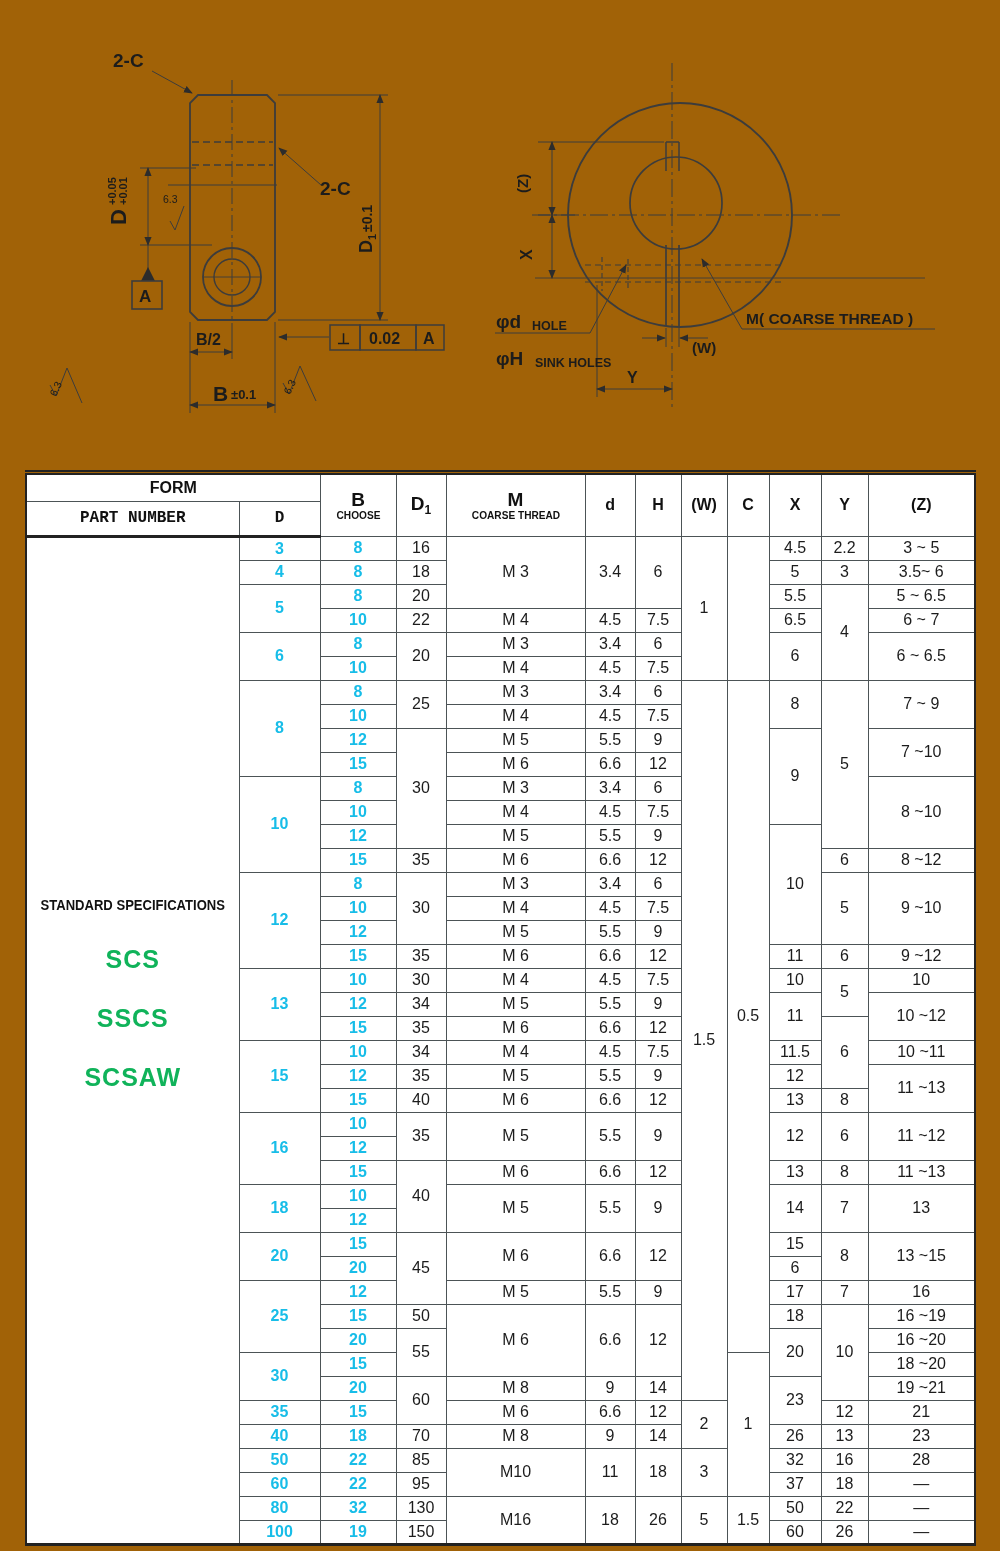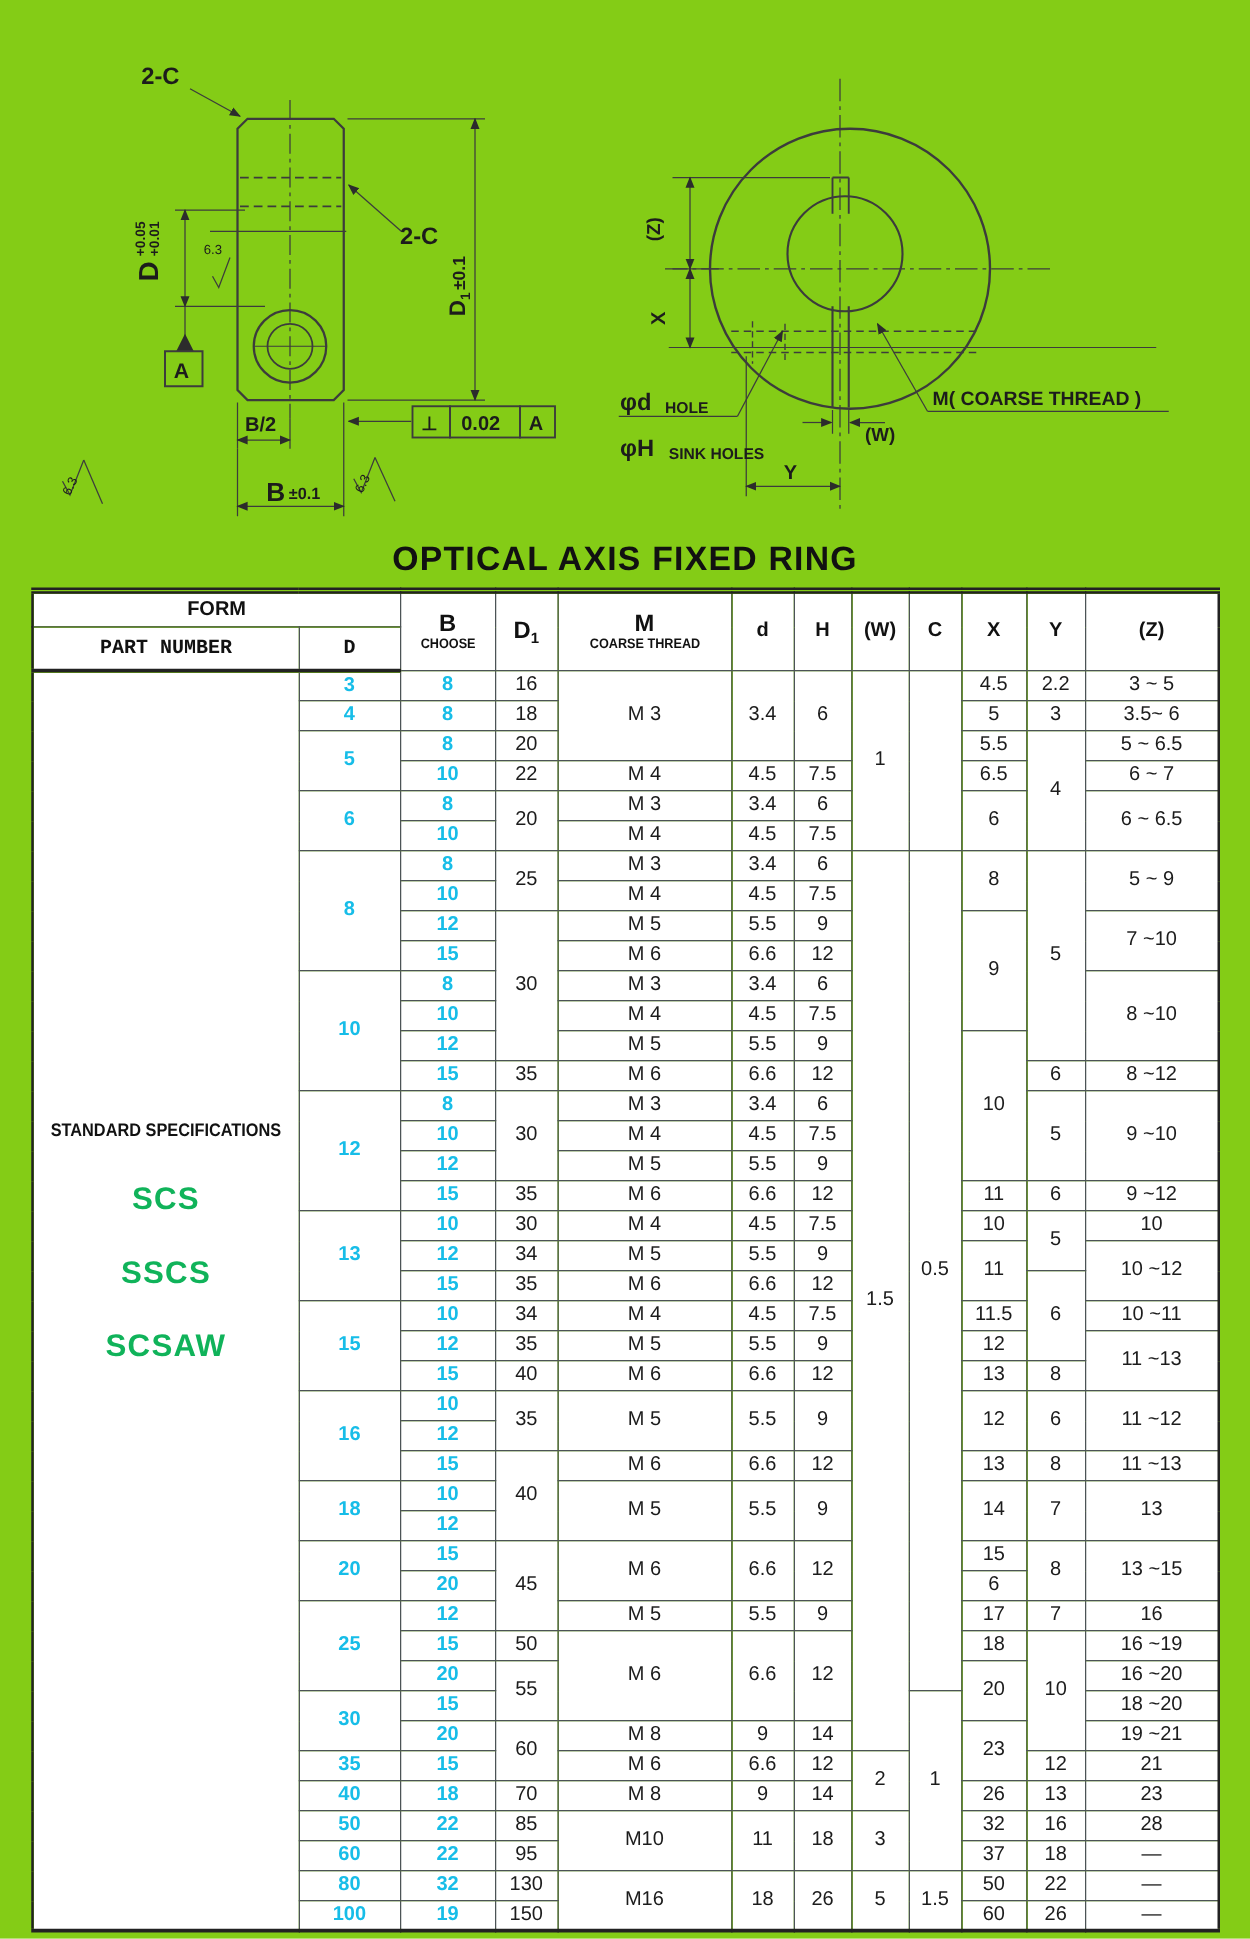--- a/index.html
+++ b/index.html
@@ -1,16 +1,16 @@
 <!DOCTYPE html>
 <html><head>
 <meta charset="utf-8">
 <style>
   html,body{margin:0;padding:0;background:#ffffff;}
-  #page{position:relative;width:1000px;height:1551px;background:#84cc16;
+  #page{position:relative;width:1000px;height:1551px;background:#a16207;
         font-family:"Liberation Sans",sans-serif;color:#1c1c1c;overflow:hidden;}
   svg text{font-family:"Liberation Sans",sans-serif;fill:#1c1c1c;}
   .drawL{position:absolute;left:20px;top:25px;}
   .drawR{position:absolute;left:480px;top:35px;}
   #page-title{position:absolute;left:0;right:0;top:432px;text-align:center;
       font-size:27px;font-weight:bold;letter-spacing:1px;color:#111;}
   #spec-table{position:absolute;left:25px;top:470px;width:950px;
       border-collapse:collapse;table-layout:fixed;
       border-left:2px solid #222;border-right:2px solid #222;
       border-top:5px double #222;border-bottom:3px solid #222;border-radius:17px;}
@@ -173,21 +173,20 @@
     <text transform="translate(52,225) rotate(-90)" font-size="16" font-weight="bold">X</text>
     <text x="16" y="293" font-size="19" font-weight="bold">φd</text>
     <text x="52" y="295" font-size="12.5" font-weight="bold">HOLE</text>
     <text x="16" y="330" font-size="19" font-weight="bold">φH</text>
     <text x="55" y="332" font-size="12.5" font-weight="bold">SINK HOLES</text>
     <text x="212" y="318" font-size="15" font-weight="bold">(W)</text>
     <text x="147" y="348" font-size="16" font-weight="bold">Y</text>
     <text x="266" y="289" font-size="15.5" font-weight="bold">M( COARSE THREAD )</text>
   </svg>
 
-  <div id="page-title">OPTICAL AXIS FIXED RING</div>
 
   <table id="spec-table">
     <colgroup>
       <col style="width:213px">
         <col style="width:81px">
         <col style="width:76px">
       <col style="width:50px">
         <col style="width:139px">
         <col style="width:50px">
       <col style="width:46px">
@@ -291,21 +290,21 @@
           <td rowspan="4" class="cy">8</td>
           <td class="cyb">8</td>
           <td rowspan="2">25</td>
           <td>M 3</td>
           <td>3.4</td>
           <td>6</td>
           <td rowspan="30">1.5</td>
           <td rowspan="28">0.5</td>
           <td rowspan="2">8</td>
           <td rowspan="7">5</td>
-          <td rowspan="2">5 ~ 9</td>
+          <td rowspan="2">7 ~ 9</td>
         </tr>
         <tr>
           <td class="cyb">10</td>
           <td>M 4</td>
           <td>4.5</td>
           <td>7.5</td>
         </tr>
         <tr>
           <td class="cyb">12</td>
           <td rowspan="5">30</td>

